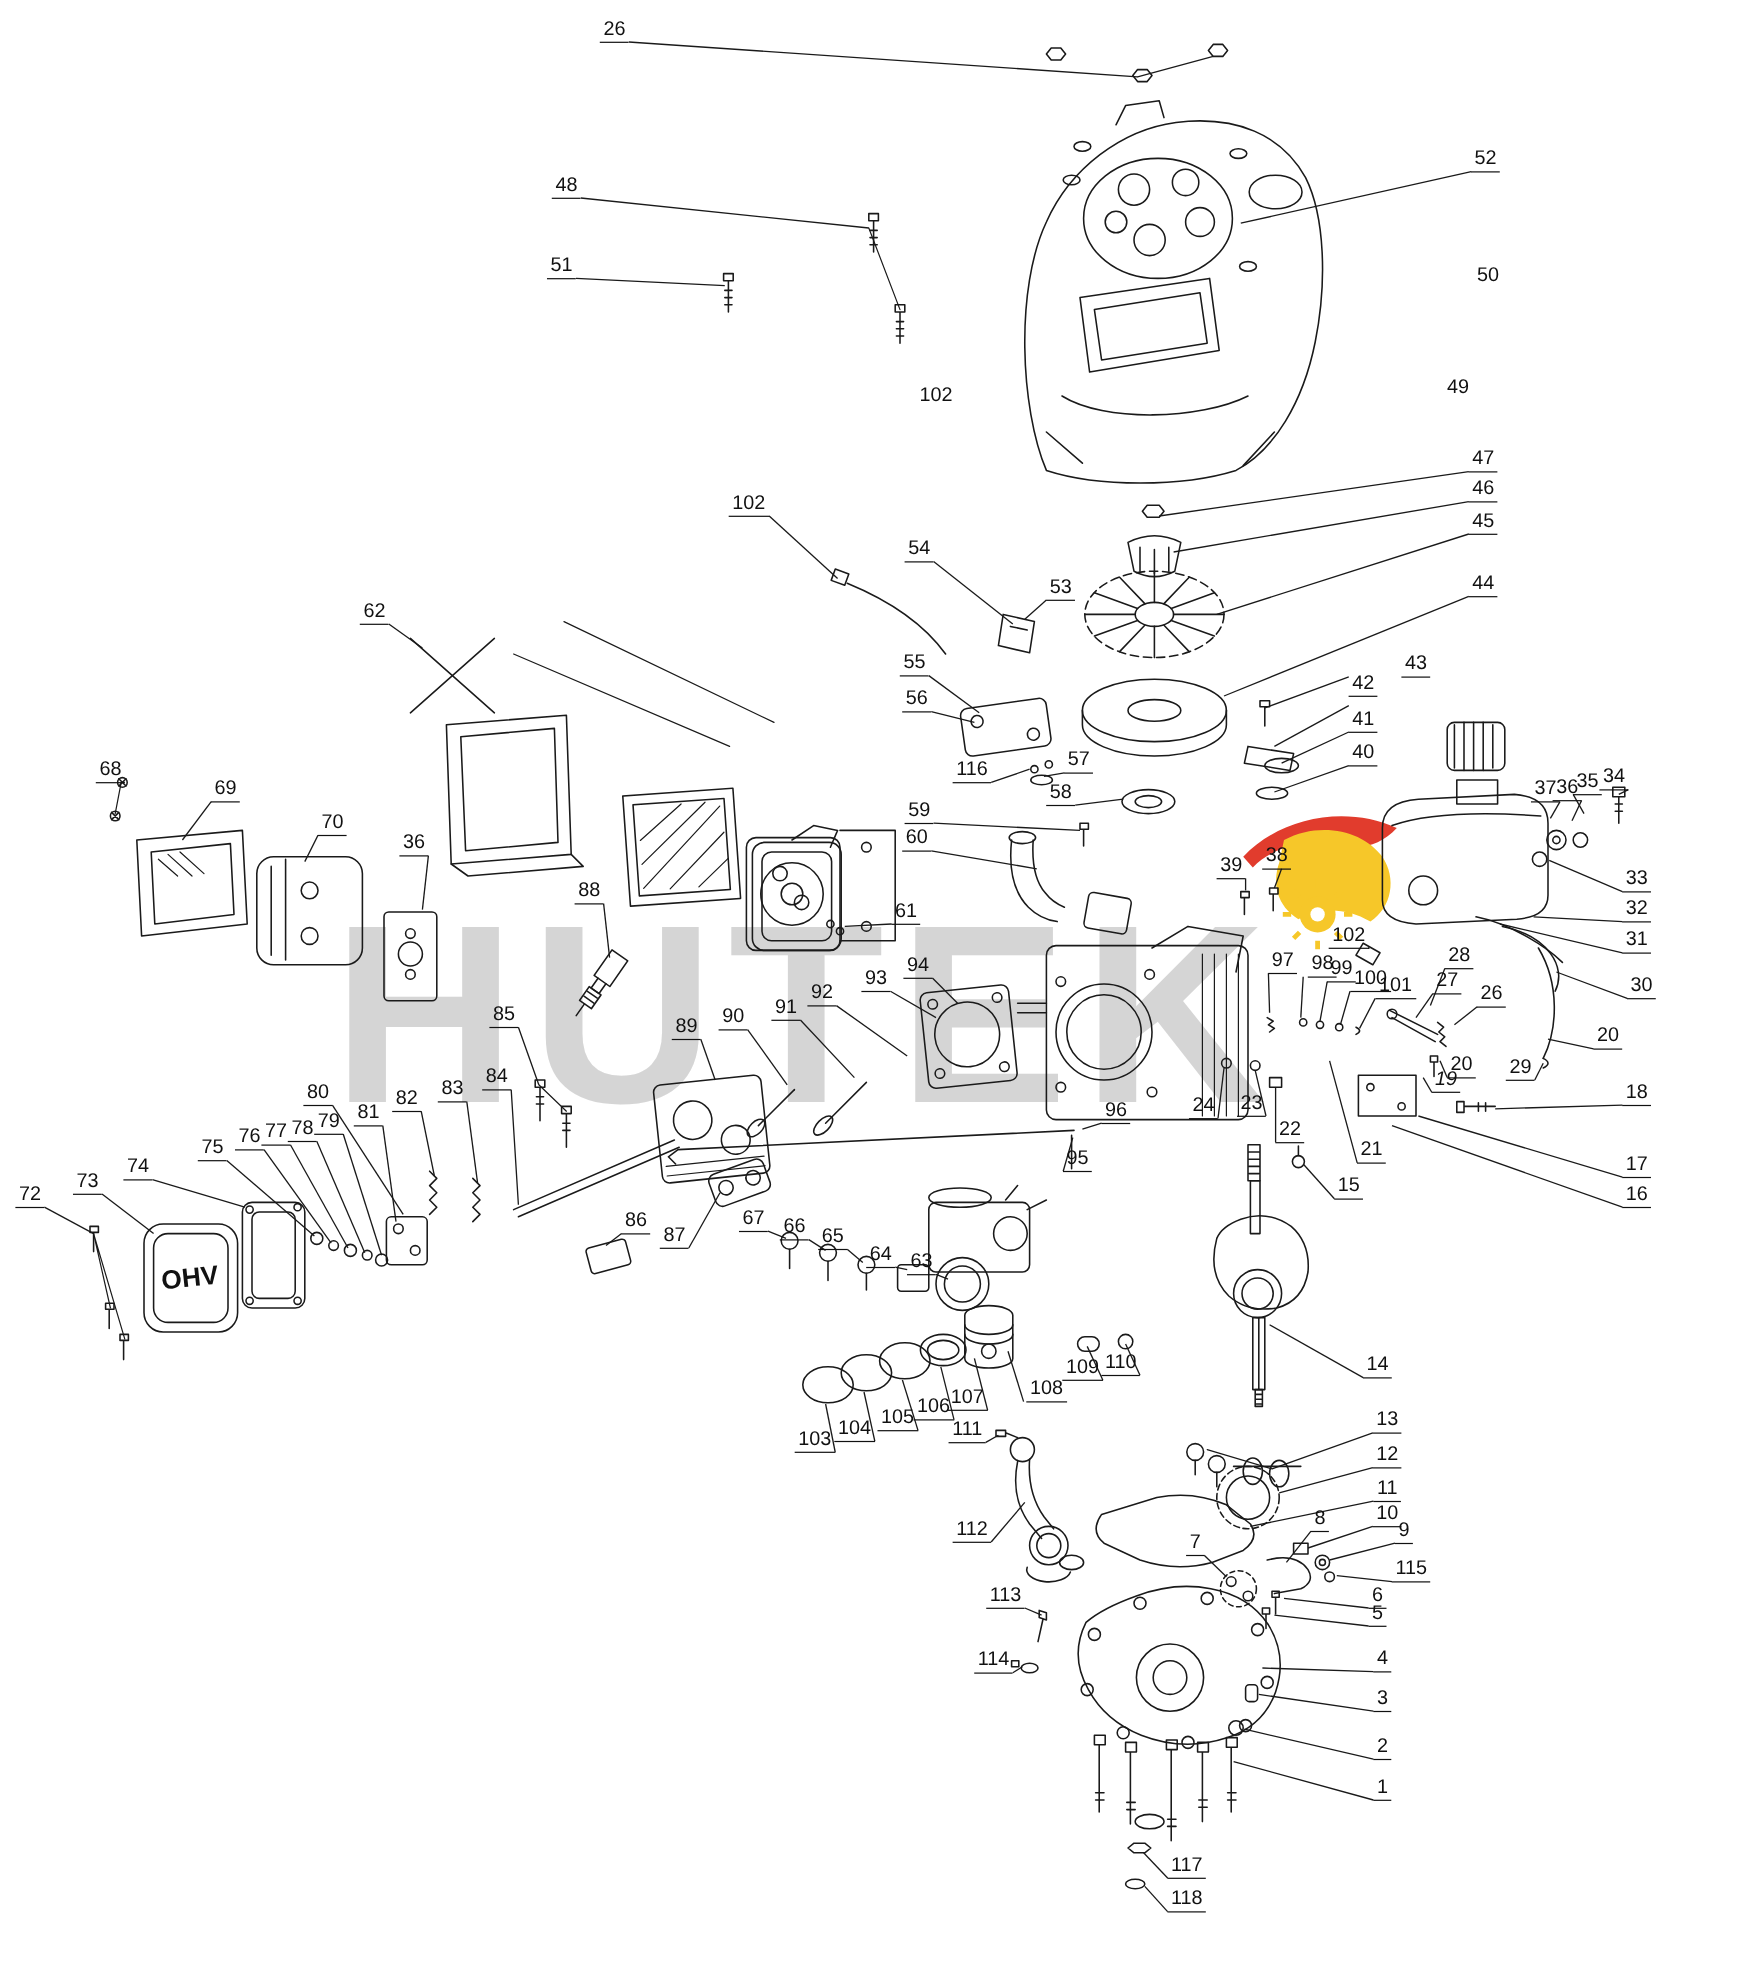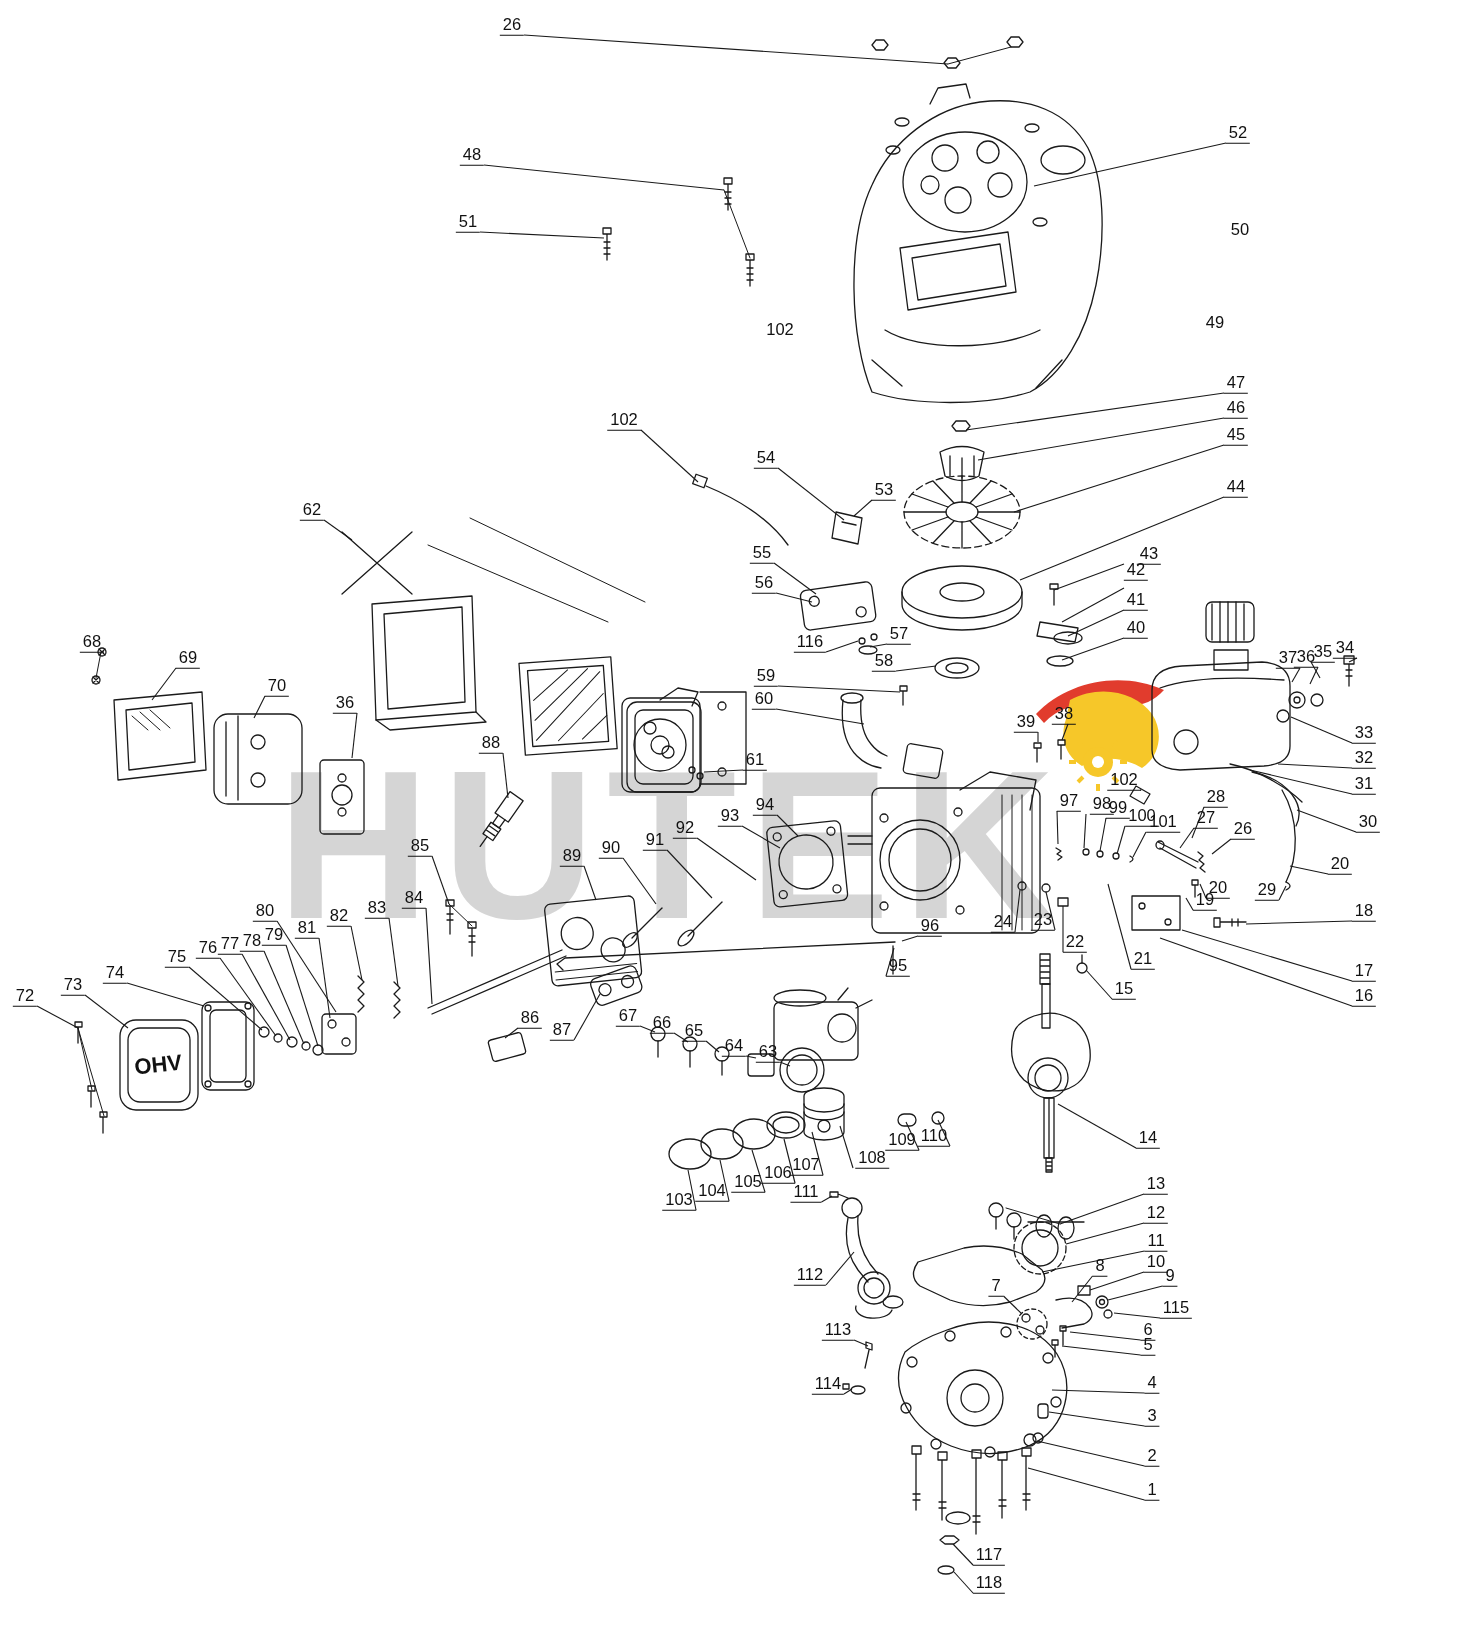--- a/index.html
+++ b/index.html
@@ -507,21 +507,21 @@
       <div class="part-label nounder" style="left: 1240px; top: 230px;">50</div>
       <div class="part-label nounder" style="left: 1215px; top: 323px;">49</div>
       <div class="part-label nounder" style="left: 780px; top: 330px;">102</div>
       <div class="part-label" style="left: 1236px; top: 383px;">47</div>
       <div class="part-label" style="left: 1236px; top: 408px;">46</div>
       <div class="part-label" style="left: 1236px; top: 435px;">45</div>
       <div class="part-label" style="left: 1236px; top: 487px;">44</div>
       <div class="part-label" style="left: 624px; top: 420px;">102</div>
       <div class="part-label" style="left: 766px; top: 458px;">54</div>
       <div class="part-label" style="left: 884px; top: 490px;">53</div>
-      <div class="part-label" style="left: 1149px; top: 554px;">43</div>
+      <div class="part-label" style="left: 1180px; top: 554px;">43</div>
       <div class="part-label" style="left: 1136px; top: 570px;">42</div>
       <div class="part-label" style="left: 1136px; top: 600px;">41</div>
       <div class="part-label" style="left: 1136px; top: 628px;">40</div>
       <div class="part-label" style="left: 312px; top: 510px;">62</div>
       <div class="part-label" style="left: 762px; top: 553px;">55</div>
       <div class="part-label" style="left: 764px; top: 583px;">56</div>
       <div class="part-label" style="left: 810px; top: 642px;">116</div>
       <div class="part-label" style="left: 899px; top: 634px;">57</div>
       <div class="part-label" style="left: 884px; top: 661px;">58</div>
       <div class="part-label" style="left: 92px; top: 642px;">68</div>
@@ -553,21 +553,21 @@
       <div class="part-label" style="left: 1163px; top: 822px;">101</div>
       <div class="part-label" style="left: 730px; top: 816px;">93</div>
       <div class="part-label" style="left: 765px; top: 805px;">94</div>
       <div class="part-label" style="left: 685px; top: 828px;">92</div>
       <div class="part-label" style="left: 655px; top: 840px;">91</div>
       <div class="part-label" style="left: 611px; top: 848px;">90</div>
       <div class="part-label" style="left: 572px; top: 856px;">89</div>
       <div class="part-label" style="left: 420px; top: 846px;">85</div>
       <div class="part-label" style="left: 1340px; top: 864px;">20</div>
       <div class="part-label" style="left: 1218px; top: 888px;">20</div>
-      <div class="part-label" style="left: 1205px; top: 900px;">19</div>
+      <div class="part-label" style="left: 1205px; top: 900px; font-style: italic;">19</div>
       <div class="part-label" style="left: 1267px; top: 890px;">29</div>
       <div class="part-label" style="left: 1364px; top: 911px;">18</div>
       <div class="part-label" style="left: 1003px; top: 922px;">24</div>
       <div class="part-label" style="left: 1043px; top: 920px;">23</div>
       <div class="part-label" style="left: 930px; top: 926px;">96</div>
       <div class="part-label" style="left: 898px; top: 966px;">95</div>
       <div class="part-label" style="left: 1075px; top: 942px;">22</div>
       <div class="part-label" style="left: 1143px; top: 959px;">21</div>
       <div class="part-label" style="left: 1364px; top: 971px;">17</div>
       <div class="part-label" style="left: 1364px; top: 996px;">16</div>

